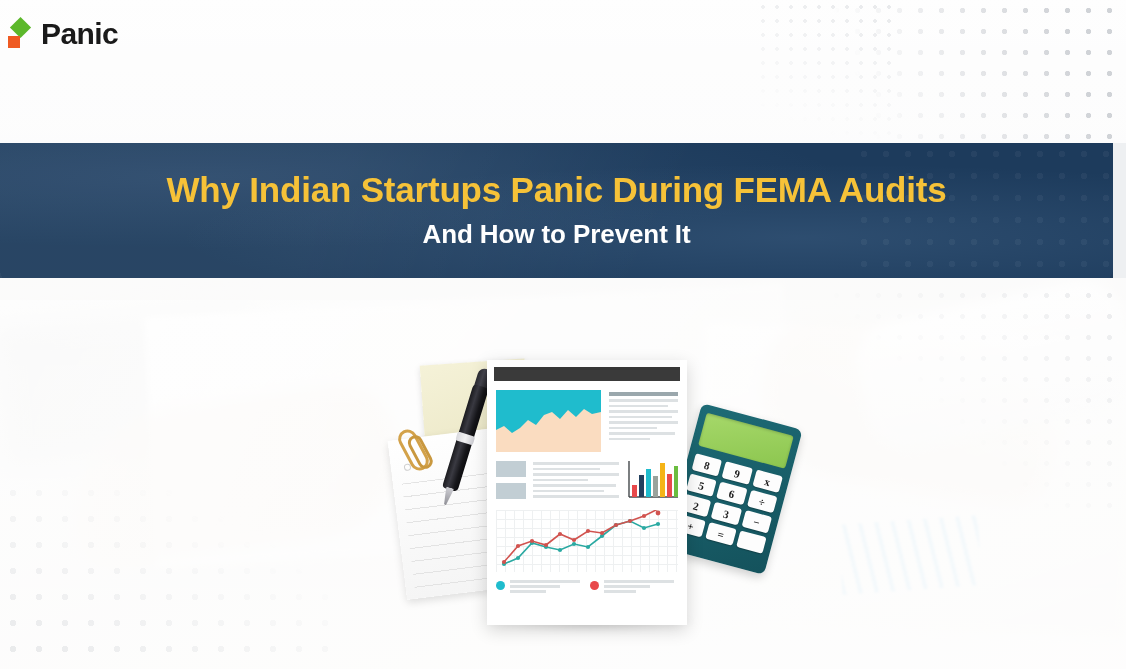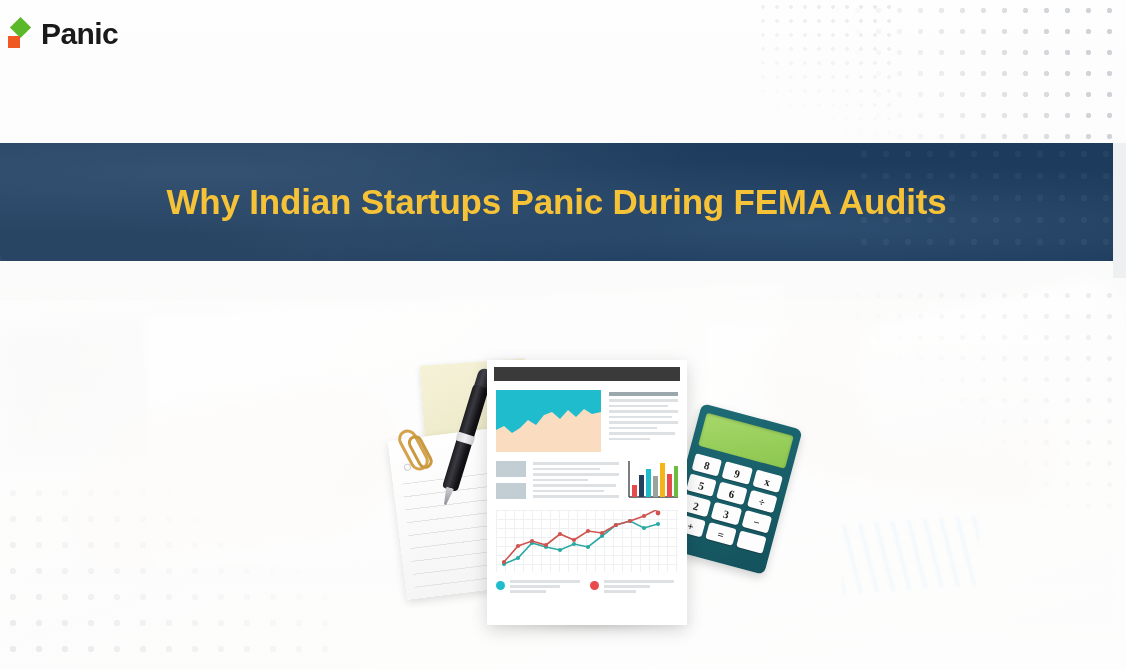--- a/index.html
+++ b/index.html
@@ -120,21 +120,21 @@
     position:absolute; left:0px; top:18px; width:12px; height:12px;
     background:#ef5a22;
   }
   .logo-text {
     font-size:30px; font-weight:bold; color:#1a1a1a;
     letter-spacing:-.6px; line-height:1;
   }
 
   
   .banner {
-    position:absolute; left:0; top:143px; width:1113px; height:118px;
+    position:absolute; left:0; top:143px; width:1113px; height:135px;
     background:
       linear-gradient(115deg, rgba(255,255,255,.05) 0 30%, rgba(255,255,255,0) 60%),
       radial-gradient(ellipse at 72% 70%, rgba(120,160,200,.18), transparent 55%),
       radial-gradient(ellipse at 18% 25%, rgba(130,170,210,.12), transparent 50%),
       #1d3b5c;
     overflow:hidden;
   }
   .banner-tex {
     position:absolute; inset:0;
     background:
@@ -329,20 +329,21 @@
       <div class="logo-square"></div>
     </div>
     <div class="logo-text">Panic</div>
   </div>
 
   <div class="banner">
     <div class="banner-tex"></div>
     <div class="banner-dots"></div>
     <div class="banner-inner">
       <div class="banner-title">Why Indian Startups Panic During FEMA Audits</div>
+      <div class="banner-sub">And How to Prevent It</div>
     </div>
   </div>
   <div class="banner-right-edge"></div>
 
   <div class="illus">
 
     <div class="sticky"></div>
 
     <div class="lined">
       <div class="lined-hole"></div>

